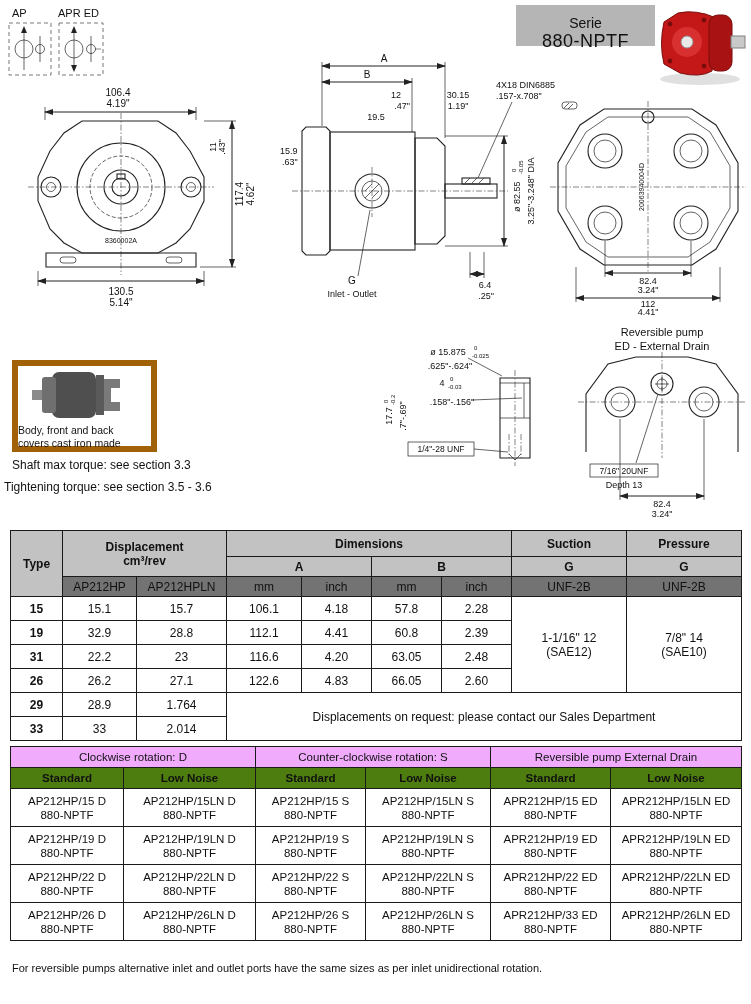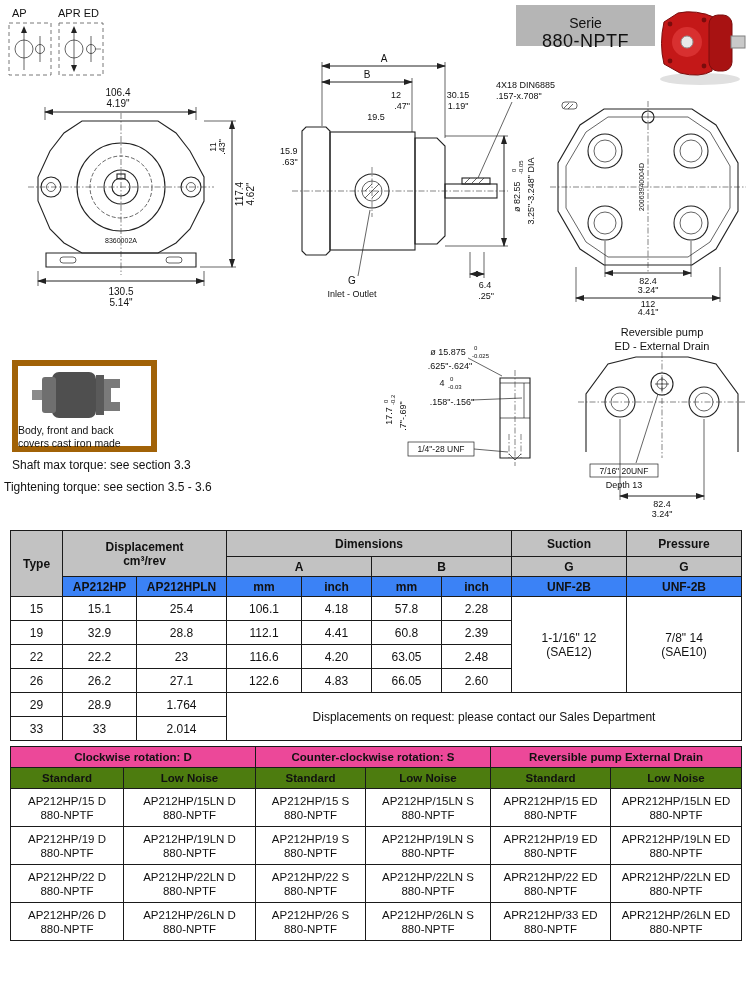--- a/index.html
+++ b/index.html
@@ -25,27 +25,27 @@
   #cast-iron-box .caption { font-size:10.5px; line-height:13px; }
 
   .note-line { font-size:12px; }
 
   
   table { border-collapse:collapse; table-layout:fixed; }
   #main-table-wrap { left:10px; top:530px; }
   #main-table-wrap td { border:1px solid #1a1a1a; text-align:center; vertical-align:middle;
                         font-size:12px; padding:1px 2px; }
   #main-table-wrap .hd { background:#c2c2c2; font-weight:bold; }
-  #main-table-wrap .hd2 { background:#3b82f6;font-weight:bold; }
-  #main-table-wrap .tcol { font-weight:normal; }
+  #main-table-wrap .hd2 { background:#737373; }
+  #main-table-wrap .tcol { font-weight:bold; }
 
   #order-table-wrap { left:10px; top:746px; }
   #order-table-wrap td { border:1px solid #1a1a1a; text-align:center; vertical-align:middle;
                          font-size:11.5px; padding:1px 2px; line-height:14px; }
-  #order-table-wrap .g-hd { background:#ec4899; font-weight:bold; }
+  #order-table-wrap .g-hd { background:#f0abfc; font-weight:normal; }
   #order-table-wrap .s-hd { background:#4d7c0f; font-weight:bold; }
 
   #footer-note { left:12px; top:962px; font-size:11px; }
 </style>
 </head>
 <body>
 
 <div id="page">
 
   <svg class="abs" style="left:6px;top:6px" width="104" height="74" viewBox="0 0 104 74">
@@ -381,21 +381,21 @@
         <td class="hd2">mm</td>
         <td class="hd2">inch</td>
         <td class="hd2">mm</td>
         <td class="hd2">inch</td>
         <td class="hd2">UNF-2B</td>
         <td class="hd2">UNF-2B</td>
       </tr>
       <tr style="height:24px">
         <td class="tcol">15</td>
         <td>15.1</td>
-        <td>25.4</td>
+        <td>15.7</td>
         <td>106.1</td>
         <td>4.18</td>
         <td>57.8</td>
         <td>2.28</td>
         <td rowspan="4">
           <div>1-1/16" 12</div>
           <div>(SAE12)</div>
         </td>
         <td rowspan="4">
           <div>7/8"  14</div>
@@ -405,21 +405,21 @@
       <tr style="height:24px">
         <td class="tcol">19</td>
         <td>32.9</td>
         <td>28.8</td>
         <td>112.1</td>
         <td>4.41</td>
         <td>60.8</td>
         <td>2.39</td>
       </tr>
       <tr style="height:24px">
-        <td class="tcol">22</td>
+        <td class="tcol">31</td>
         <td>22.2</td>
         <td>23</td>
         <td>116.6</td>
         <td>4.20</td>
         <td>63.05</td>
         <td>2.48</td>
       </tr>
       <tr style="height:24px">
         <td class="tcol">26</td>
         <td>26.2</td>
@@ -569,14 +569,15 @@
             </td>
         <td>
               <div>APR212HP/26LN ED</div>
               <div>880-NPTF</div>
             </td>
       </tr>
     </tbody>
       </table>
   </div>
 
+  <div id="footer-note" class="abs">For reversible pumps alternative inlet and outlet ports have the same sizes as per inlet unidirectional rotation.</div>
 
 </div>
 
 </body></html>

